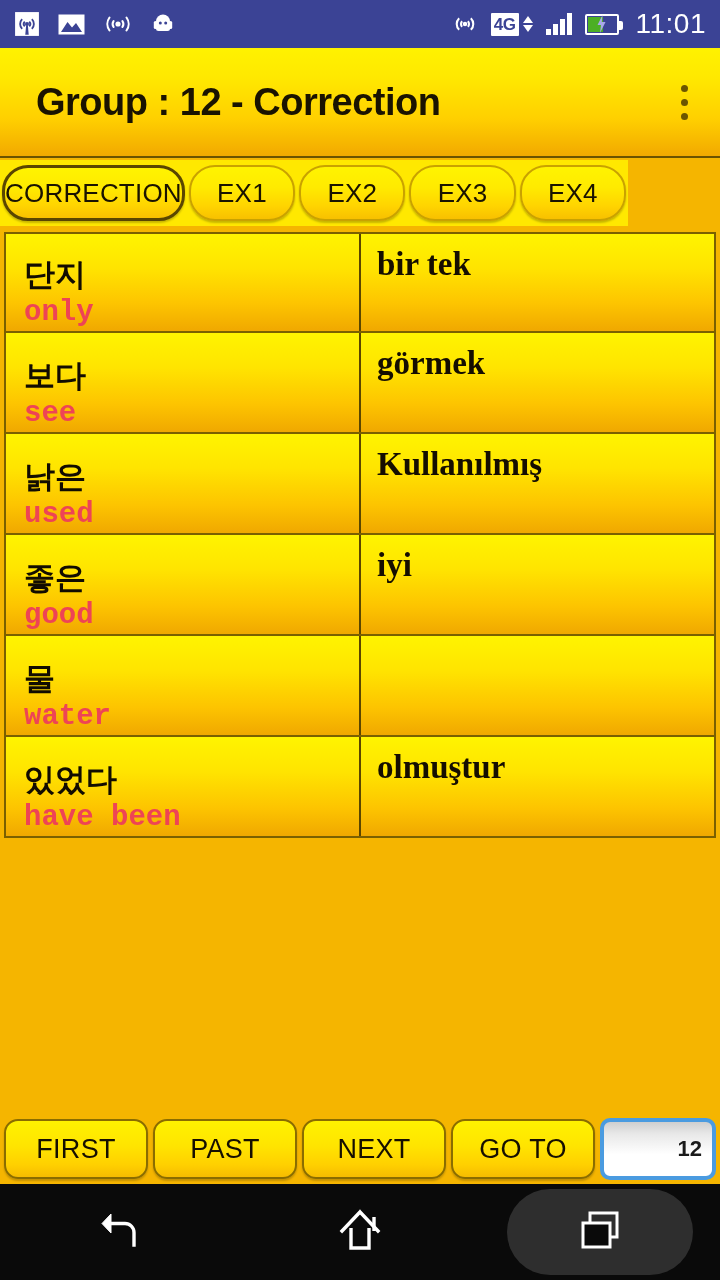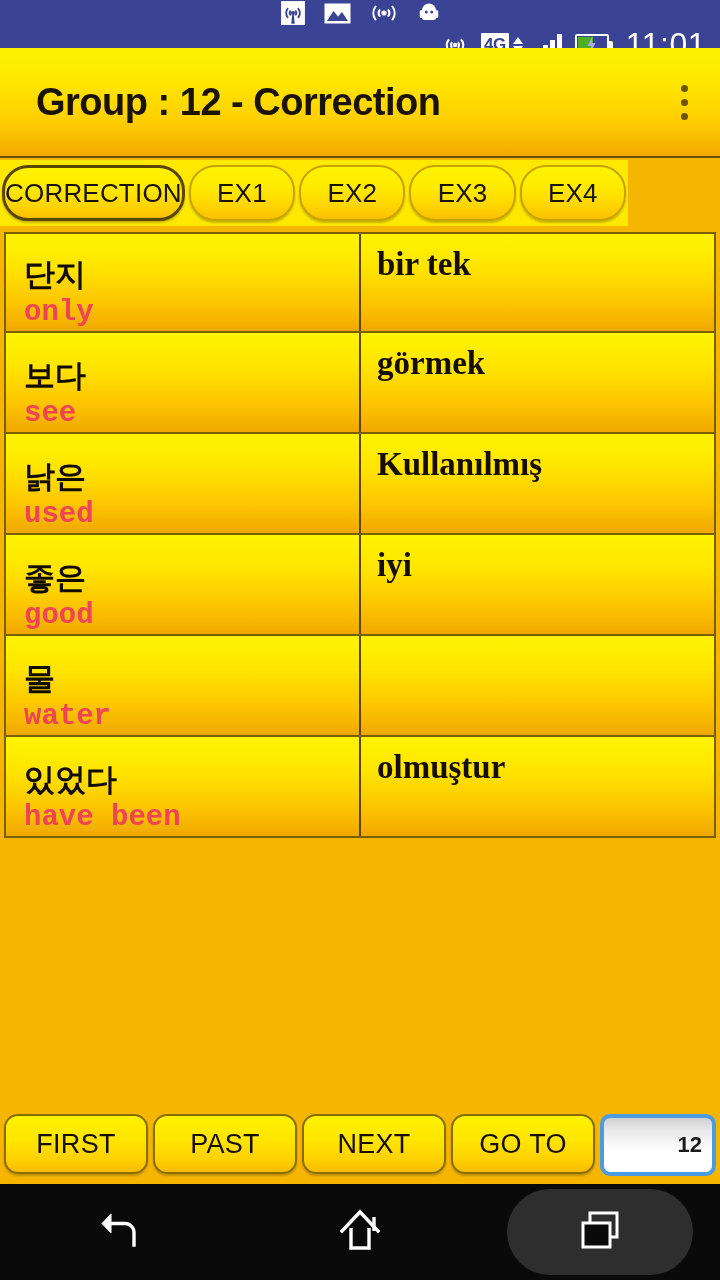--- a/index.html
+++ b/index.html
@@ -22,27 +22,26 @@
   
   .status-bar {
     position: absolute;
     top: 0; left: 0;
     width: 720px; height: 48px;
     background: #3B4395;
     display: flex;
     align-items: center;
     padding: 0 14px;
     color: #FFFFFF;
-    flex-direction: column;
   }
   .status-left { display: flex; align-items: center; gap: 18px; }
   .status-right { display: flex; align-items: center; gap: 13px; margin-left: auto; }
   .sb-icon { display: flex; align-items: center; justify-content: center; }
   .clock {
-    font-size: 32px;
+    font-size: 28px;
     font-weight: 400;
     letter-spacing: 0.5px;
     color: #FFFFFF;
     margin-left: 4px;
   }
   .badge4g {
     background: #FFFFFF;
     color: #3B4395;
     font-size: 17px;
     font-weight: 700;
@@ -190,21 +189,21 @@
     font-family: "Liberation Serif", "DejaVu Serif", serif;
   }
 
   
   .bottom-bar {
     position: absolute;
     left: 0; bottom: 96px;
     width: 720px; height: 70px;
     background: #F5B500;
     display: flex;
-    align-items: flex-start;
+    align-items: center;
     gap: 5px;
     padding: 0 4px;
   }
   .nav-btn {
     flex: 1 1 0;
     height: 60px;
     border-radius: 14px;
     background: linear-gradient(to bottom, #FFF200 0%, #FFE400 45%, #FFD000 78%, #F6BC00 100%);
     border: 2px solid #8A6D00;
     display: flex; align-items: center; justify-content: center;

